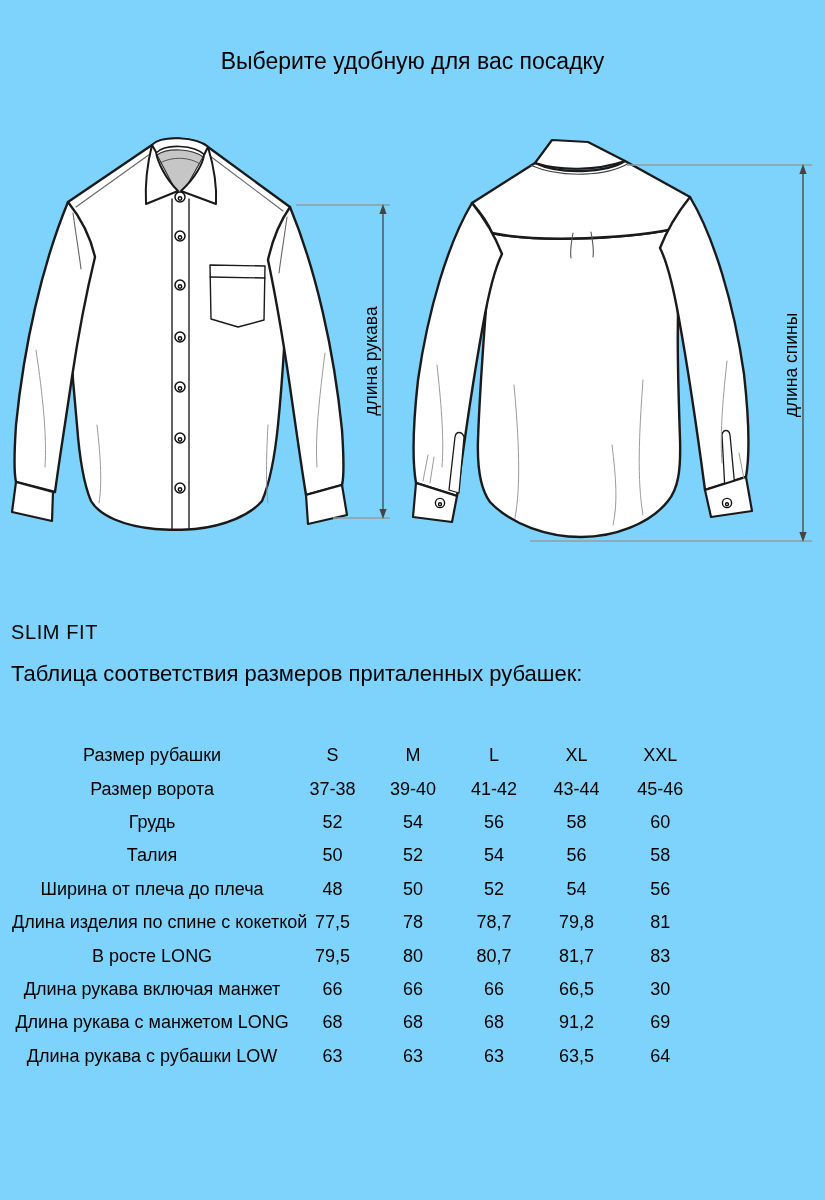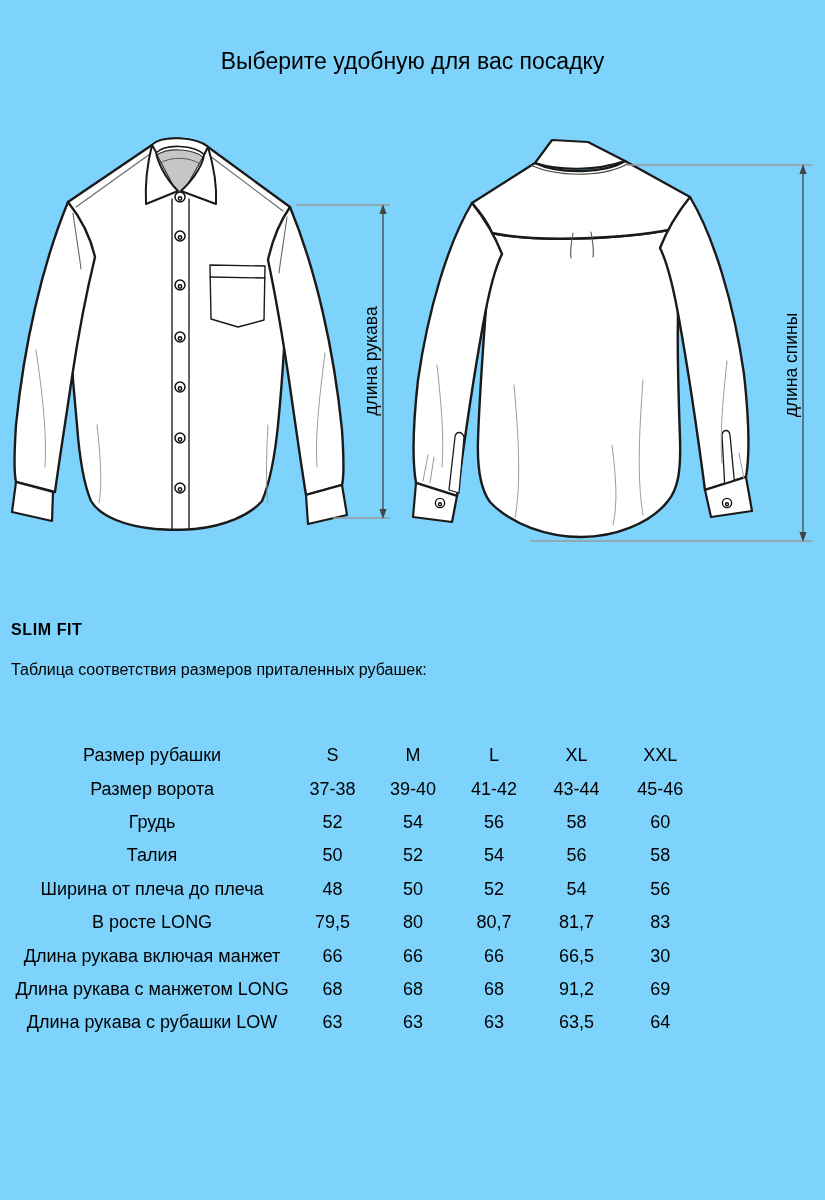--- a/index.html
+++ b/index.html
@@ -12,25 +12,25 @@
     overflow:hidden;
   }
   .title{
     position:absolute;top:48px;left:0;width:825px;
     margin:0;text-align:center;
     font-size:23px;font-weight:400;color:#000;
   }
   .figure{position:absolute;top:125px;left:0;}
   .fit-heading{
     position:absolute;left:11px;top:621px;
-    font-size:16px;font-weight:700;letter-spacing:.6px;
+    font-size:20px;font-weight:400;letter-spacing:.6px;
   }
   .fit-subtitle{
     position:absolute;left:11px;top:661px;
-    font-size:16px;font-weight:400;
+    font-size:22px;font-weight:400;
   }
   table.size-table{
     position:absolute;left:12px;top:739px;
     border-collapse:collapse;table-layout:fixed;width:690px;
     font-size:18px;
   }
   table.size-table td{height:33.4px;padding:0;white-space:nowrap;vertical-align:middle;}
   td.lbl{text-align:center;}
   td.val{text-align:center;}
   svg text{font-family:"Liberation Sans", sans-serif;}
@@ -231,20 +231,28 @@
 
         <tr>
           <td class="lbl">Ширина от плеча до плеча</td>
           <td class="val">48</td>
           <td class="val">50</td>
           <td class="val">52</td>
           <td class="val">54</td>
           <td class="val">56</td>
         </tr>
 
+        <tr>
+          <td class="lbl">Длина изделия по спине с кокеткой</td>
+          <td class="val">77,5</td>
+          <td class="val">78</td>
+          <td class="val">78,7</td>
+          <td class="val">79,8</td>
+          <td class="val">81</td>
+        </tr>
 
         <tr>
           <td class="lbl">В росте LONG</td>
           <td class="val">79,5</td>
           <td class="val">80</td>
           <td class="val">80,7</td>
           <td class="val">81,7</td>
           <td class="val">83</td>
         </tr>
 

